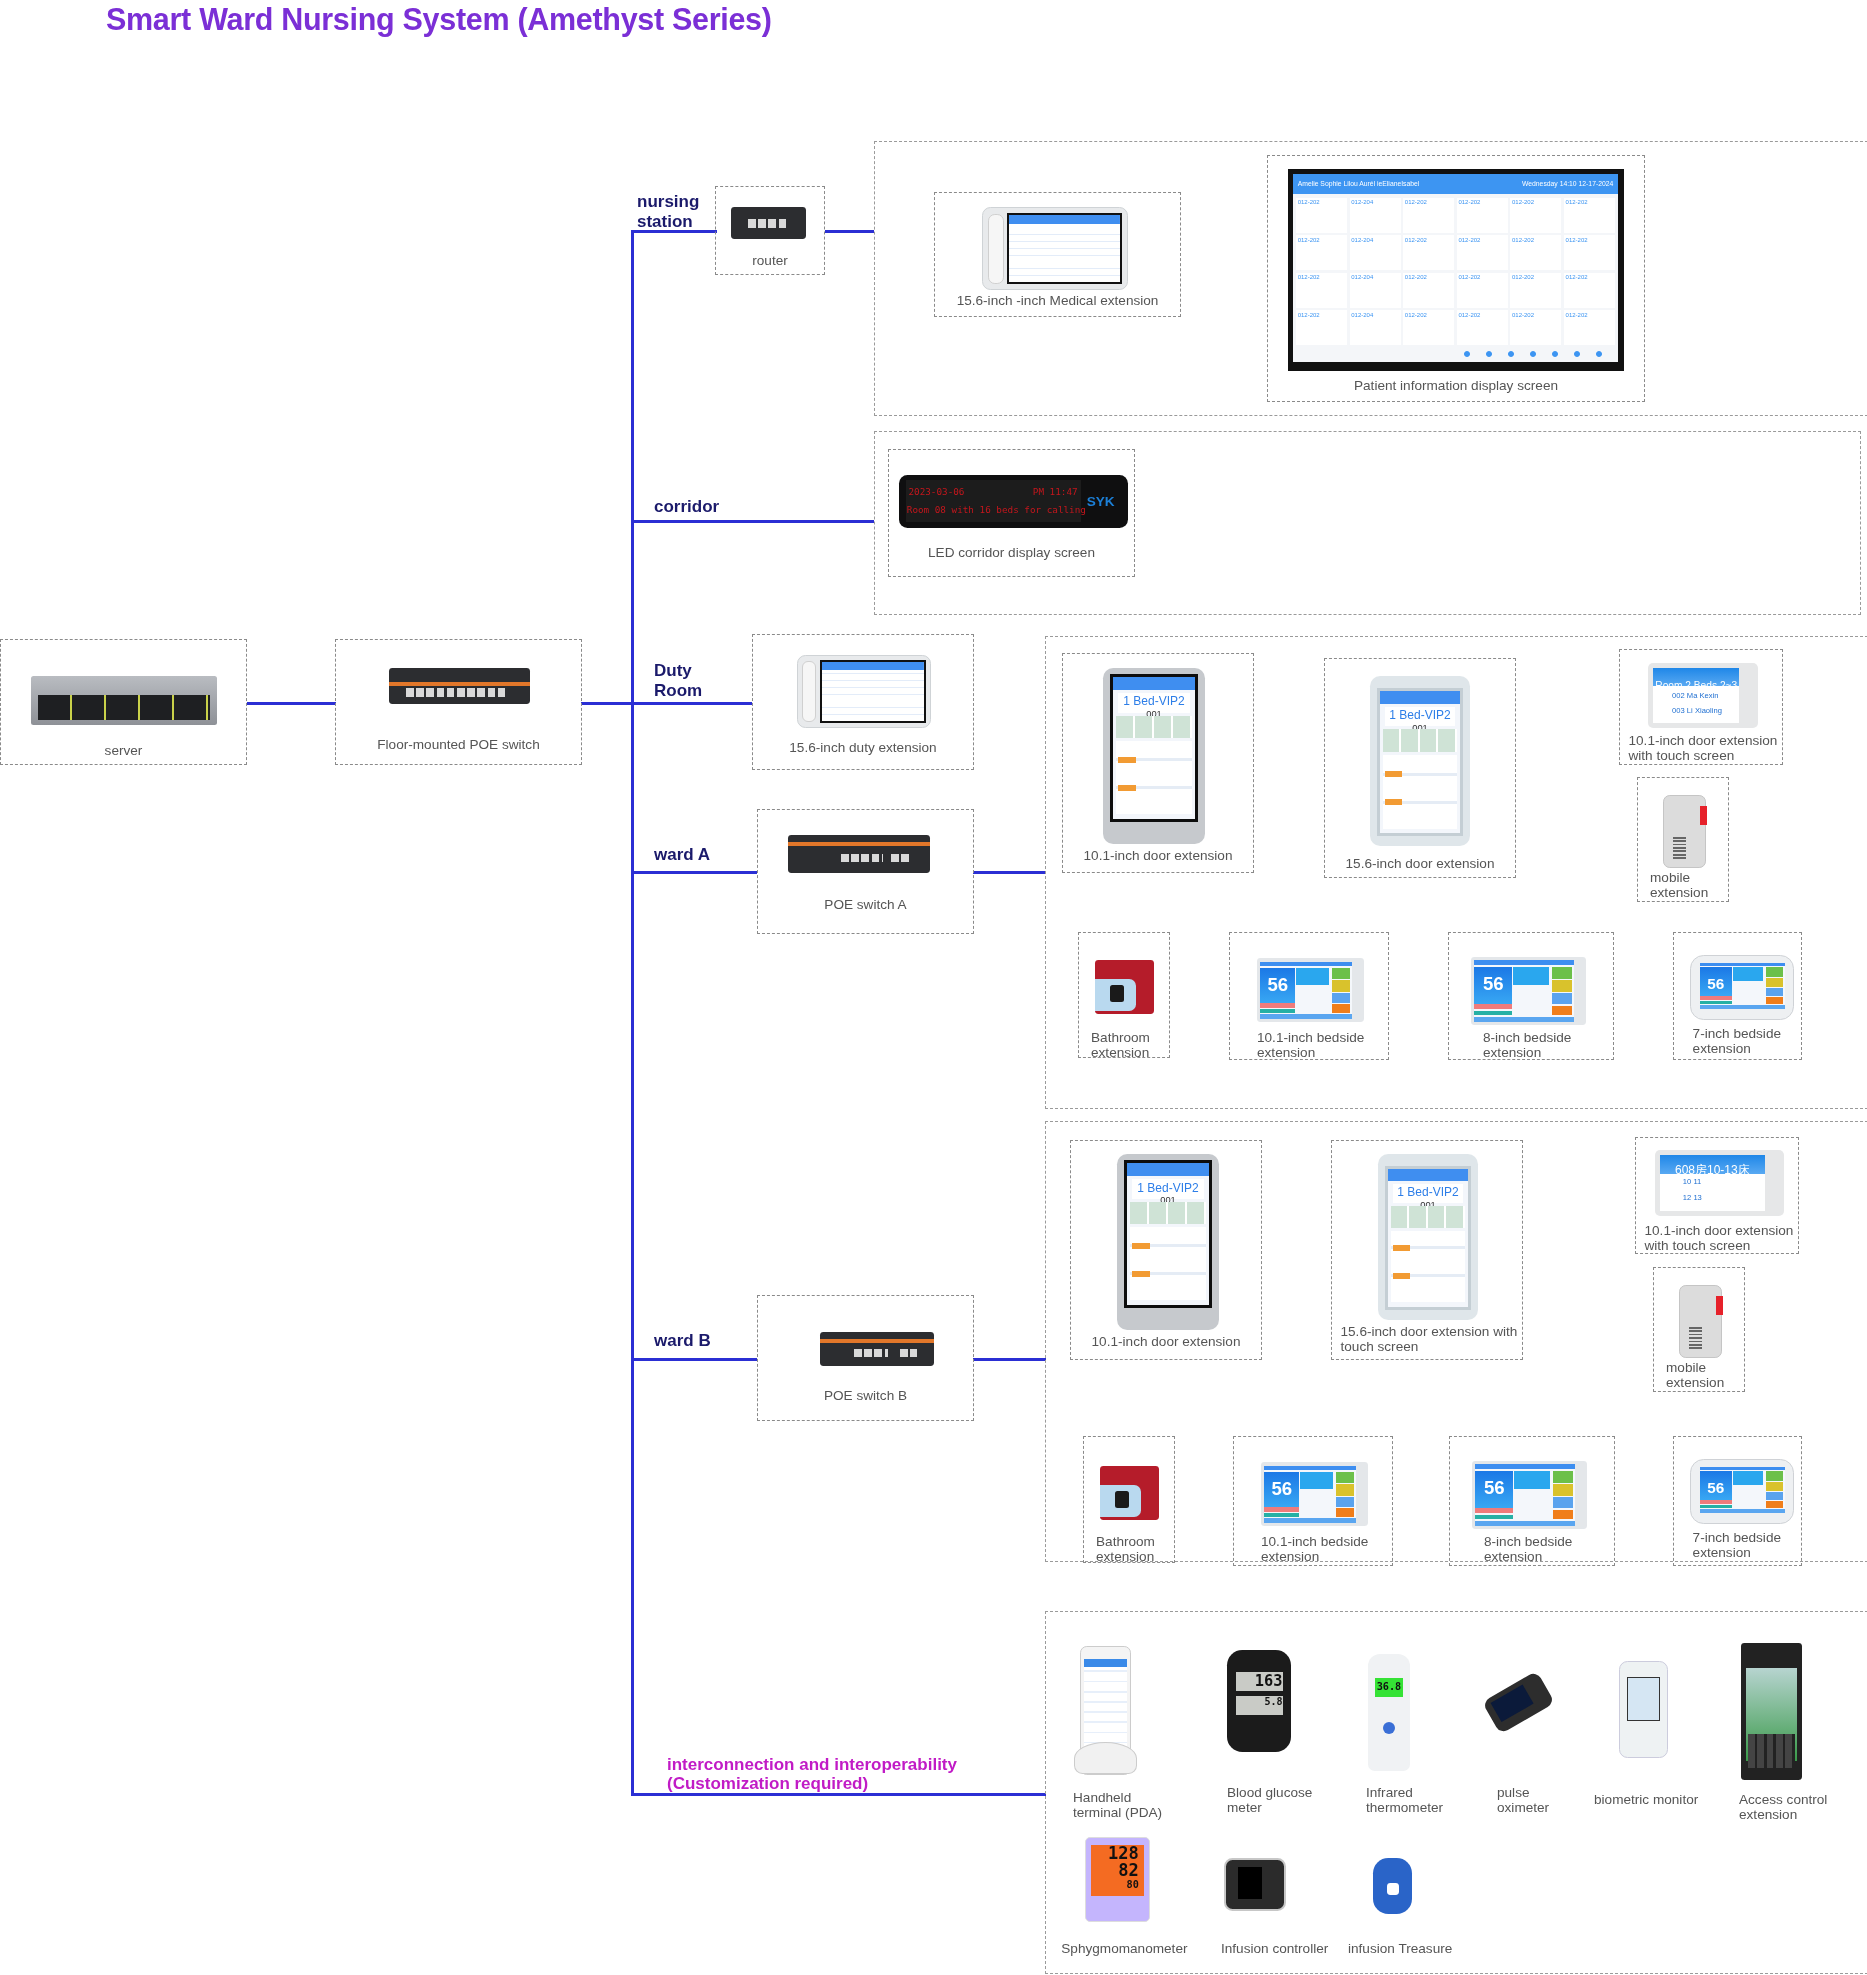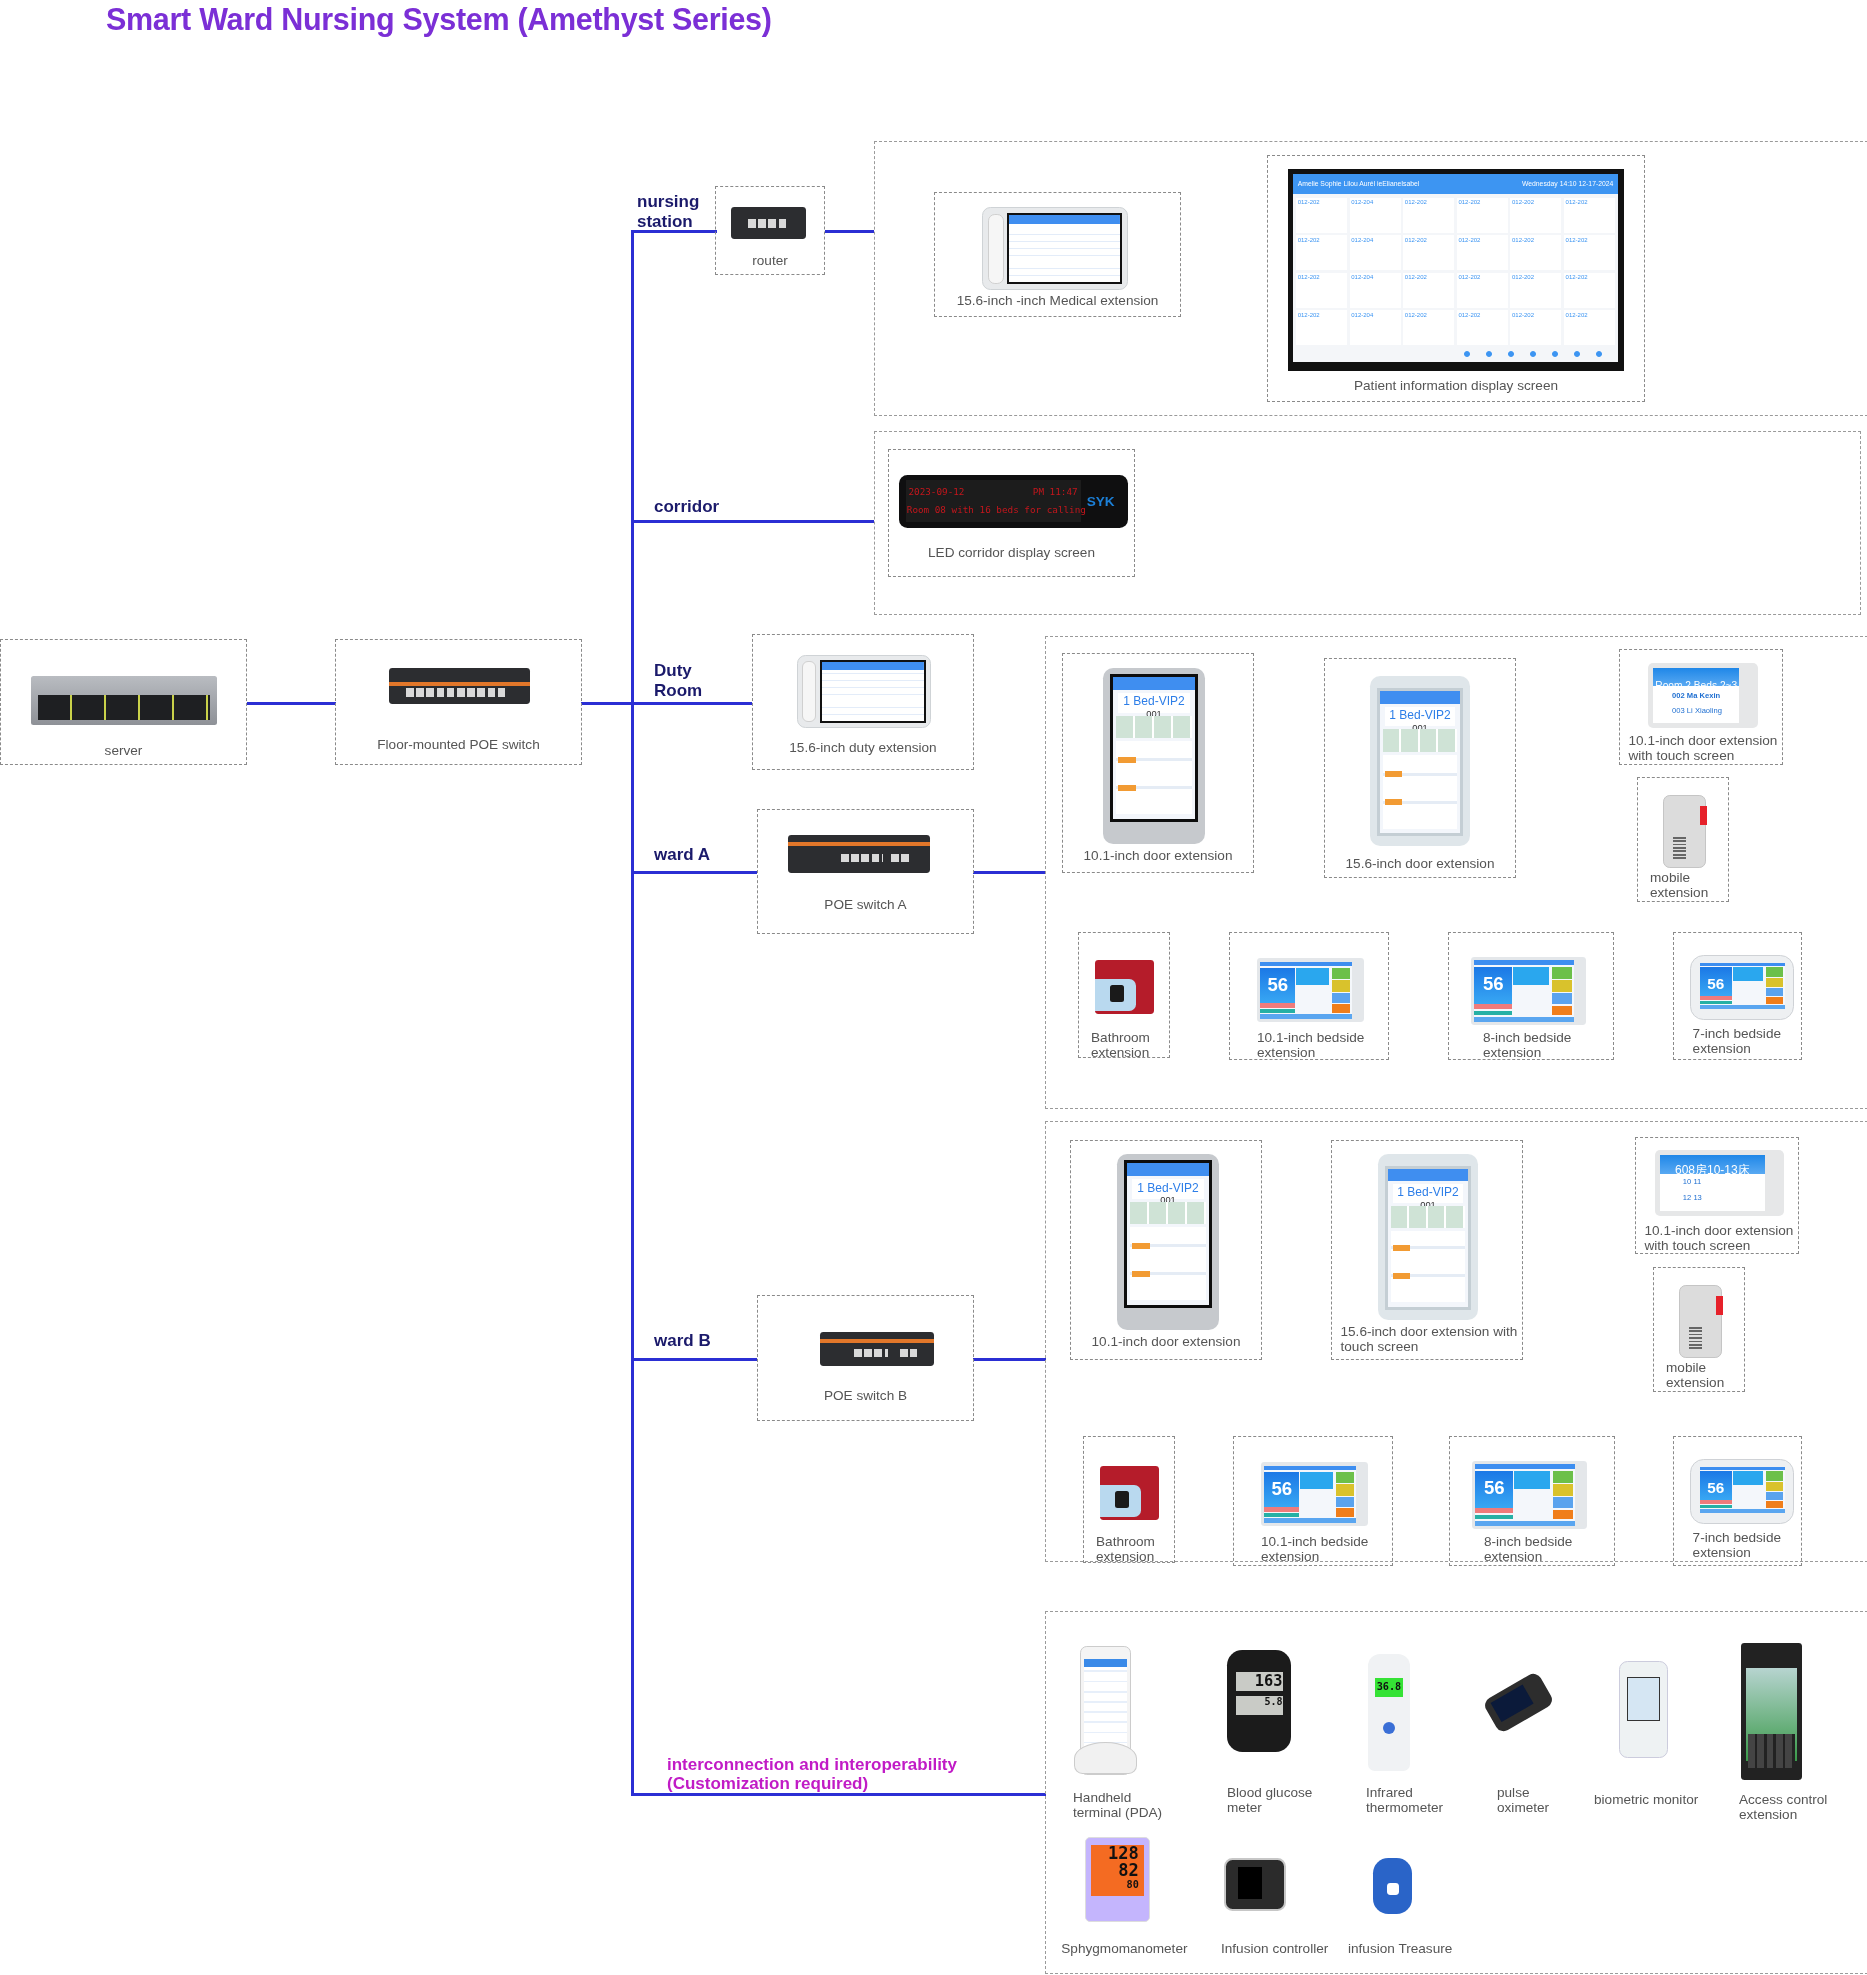--- a/index.html
+++ b/index.html
@@ -189,21 +189,21 @@
       <div class="dots"></div>
     </div>
   </div>
   <div class="cap" style="top:222px;">Patient information display screen</div>
 </div>
 
 <div class="panel" style="left:874px; top:431px; width:987px; height:184px;"></div>
 <div class="dbox" style="left:888px; top:449px; width:247px; height:128px;">
   <div class="dev led" style="left:10.2px; top:25.4px; width:229px; height:53px;">
     <div class="led-inner" style="left:6.8px; top:5.1px; height:42px;">
-      <div style="position:absolute; left:2.5px; top:5.1px;">2023-09-12</div>
+      <div style="position:absolute; left:2.5px; top:5.1px;">2023-03-06</div>
       <div style="position:absolute; right:3.4px; top:5.1px;">PM 11:47</div>
       <div style="position:absolute; left:0.8px; top:24px; white-space:nowrap;">Room 08 with 16 beds for calling</div>
     </div>
     <div class="led-logo" style="top:18.6px;">SYK</div>
   </div>
   <div class="cap" style="top:95px;">LED corridor display screen</div>
 </div>
 
 <div class="dbox" style="left:752px; top:634px; width:222px; height:136px;">
   <div class="dev tablet" style="left:44px; top:20.3px; width:132px; height:71px;">
@@ -249,21 +249,21 @@
         <div class="bed-tags"></div>
     </div>
   </div>
   <div class="cap" style="top:197px;">15.6-inch door extension</div>
 </div>
 
 <div class="dbox" style="left:1619px; top:649px; width:164px; height:116px;">
   <div class="dev touch" style="left:28px; top:12.7px; width:110px; height:65px;">
     <div class="scr">
       <div class="hdr">Room 2 Beds 2~3</div>
-      <div class="row" style="top:42%;font-weight:bold;">002  Ma Kexin</div>
+      <div class="row" style="top:42%;">002  Ma Kexin</div>
       <div class="row" style="top:70%;">003  Li Xiaoling</div>
     </div>
   </div>
   <div class="cap left" style="top:83px; padding-left:8.5px;">10.1-inch door extension with touch screen</div>
 </div>
 
 <div class="dbox" style="left:1637px; top:777px; width:92px; height:125px;">
   <div class="dev mobile" style="left:25.4px; top:17px; width:41px; height:71px;">
       <div class="red"></div>
       <div class="grill"></div>

